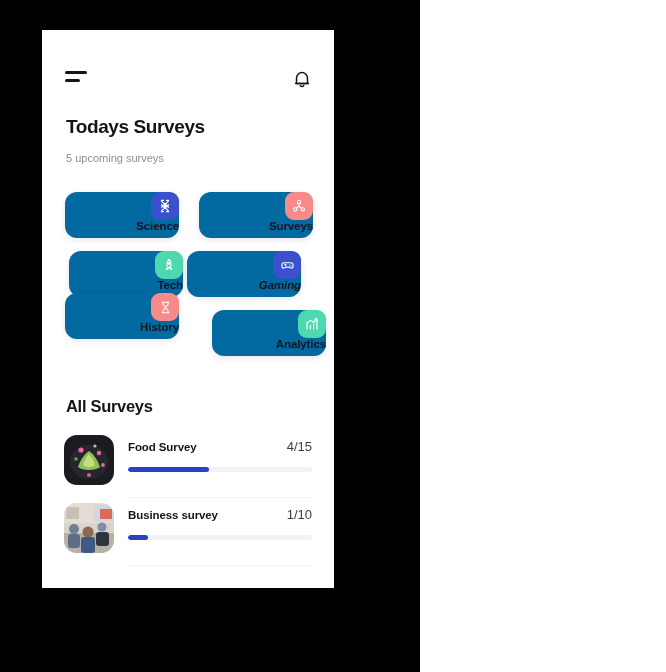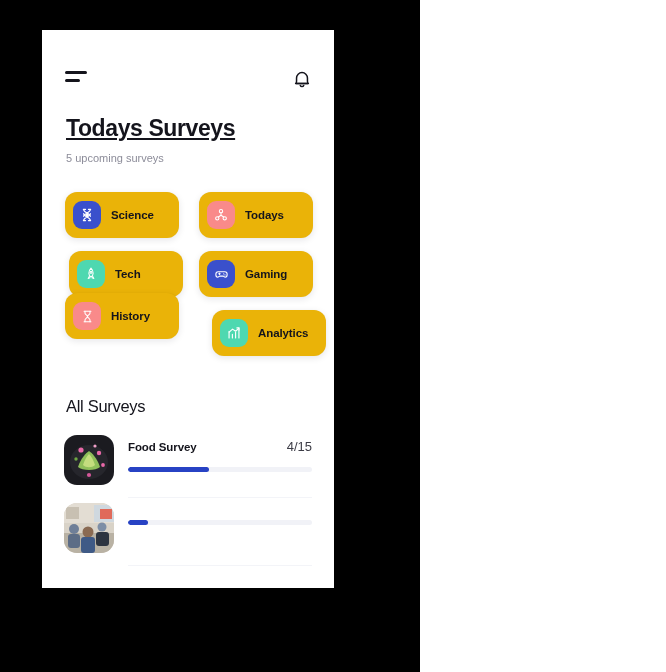--- a/index.html
+++ b/index.html
@@ -71,27 +71,26 @@
     width: 24px;
     height: 24px;
     cursor: pointer;
   }
 
   
   .page-title {
     position: absolute;
     left: 24px;
     top: 87px;
-    font-size: 23px;
+    font-size: 19px;
     font-weight: bold;
     color: #14141c;
     letter-spacing: -0.4px;
     line-height: 1;
     white-space: nowrap;
-    text-decoration: underline;
   }
   .page-subtitle {
     position: absolute;
     left: 24px;
     top: 123px;
     font-size: 11px;
     color: #8c8c99;
     line-height: 1;
     white-space: nowrap;
   }
@@ -100,31 +99,32 @@
   .category-grid {
     position: absolute;
     left: 23px;
     top: 162px;
     width: 248px;
   }
   .cat-card {
     position: absolute;
     width: 114px;
     height: 46px;
-    background: #eab308;
+    background: #0369a1;
     border-radius: 12px;
     box-shadow: 0 2px 7px rgba(20,20,40,0.10), 0 0 1px rgba(20,20,40,0.07);
     display: flex;
-    align-items: center;
+    align-items: flex-end;
     cursor: pointer;
+    flex-direction: column;
   }
   .cat-card.c0 { left: 0px;   top: 0px; }
   .cat-card.c1 { left: 134px; top: 0px; }
   .cat-card.c2 { left: 4px;   top: 59px; }
-  .cat-card.c3 { left: 134px; top: 59px; }
+  .cat-card.c3 { left: 122px; top: 59px; font-style: italic; }
   .cat-card.c4 { left: 0px;   top: 101px; }
   .cat-card.c5 { left: 147px; top: 118px; }
 
   .cat-icon {
     width: 28px;
     height: 28px;
     border-radius: 9px;
     margin-left: 8px;
     flex: 0 0 auto;
     display: flex;
@@ -139,21 +139,21 @@
     letter-spacing: -0.1px;
     white-space: nowrap;
   }
 
   
   .section-title {
     position: absolute;
     left: 24px;
     top: 368px;
     font-size: 16.5px;
-    font-weight: normal;
+    font-weight: bold;
     color: #14141c;
     letter-spacing: -0.3px;
     line-height: 1;
     white-space: nowrap;
   }
 
   .survey-list {
     position: absolute;
     left: 0;
     top: 400px;
@@ -262,21 +262,21 @@
 
     <div class="cat-card c1">
       <div class="cat-icon" style="background:#f98a8a">
         <svg width="16" height="16" viewBox="0 0 24 24" fill="none" stroke="#ffffff" stroke-width="1.6">
           <circle cx="12" cy="6.2" r="2.5"></circle>
           <circle cx="6.4" cy="17" r="2.5"></circle>
           <circle cx="17.6" cy="17" r="2.5"></circle>
           <path d="M12 8.7v3.6M12 12.3l-4 2.7M12 12.3l4 2.7" stroke-linecap="round"></path>
         </svg>
       </div>
-      <div class="cat-label">Todays</div>
+      <div class="cat-label">Surveys</div>
     </div>
 
     <div class="cat-card c2">
       <div class="cat-icon" style="background:#4ed8b0">
         <svg width="16" height="16" viewBox="0 0 24 24" fill="none" stroke="#ffffff" stroke-width="1.6" stroke-linecap="round" stroke-linejoin="round">
           <path d="M12 3.2c2.2 2.2 3.2 5 3.2 7.6 0 2.4-1.4 4.6-3.2 6-1.8-1.4-3.2-3.6-3.2-6 0-2.6 1-5.4 3.2-7.6z"></path>
           <circle cx="12" cy="9.4" r="1.5"></circle>
           <path d="M9.4 15.6l-1.6 3.2 2.6-1M14.6 15.6l1.6 3.2-2.6-1"></path>
         </svg>
       </div>
@@ -360,20 +360,24 @@
           <circle cx="10" cy="26" r="5" fill="#6f7f98"></circle>
           <rect x="4" y="31" width="12" height="14" rx="3" fill="#5d6d86"></rect>
           <circle cx="24" cy="29" r="5.5" fill="#8a6a52"></circle>
           <rect x="17" y="34" width="14" height="16" rx="3" fill="#3f5a86"></rect>
           <circle cx="38" cy="24" r="4.5" fill="#7d8ea6"></circle>
           <rect x="32" y="29" width="13" height="14" rx="3" fill="#2d3440"></rect>
           <rect x="36" y="6" width="12" height="10" fill="#e06a5a"></rect>
         </svg>
       </div>
       <div class="survey-body">
+        <div class="survey-head">
+          <span class="survey-name">Business survey</span>
+          <span class="survey-count">1/10</span>
+        </div>
         <div class="progress-track">
           <div class="progress-fill" style="width:11%"></div>
         </div>
       </div>
       <div class="row-divider"></div>
     </div>
 
   </div>
 
 </div>

